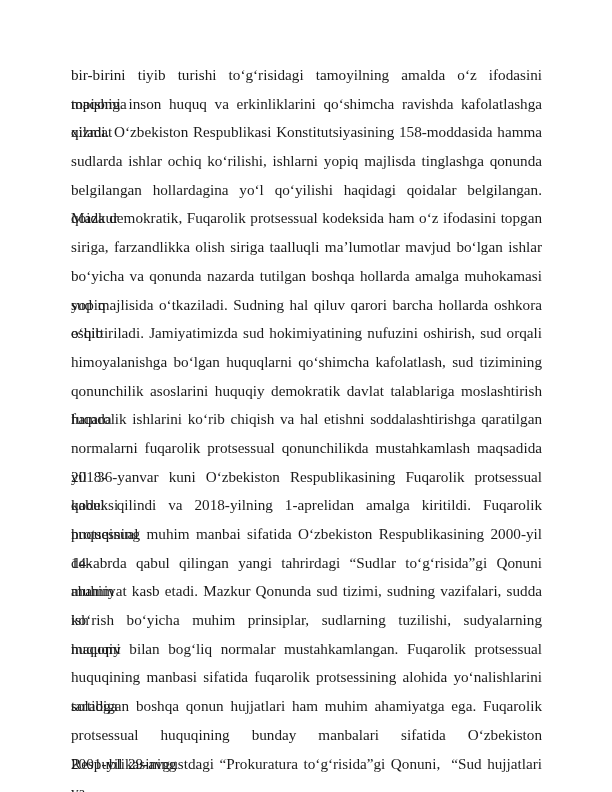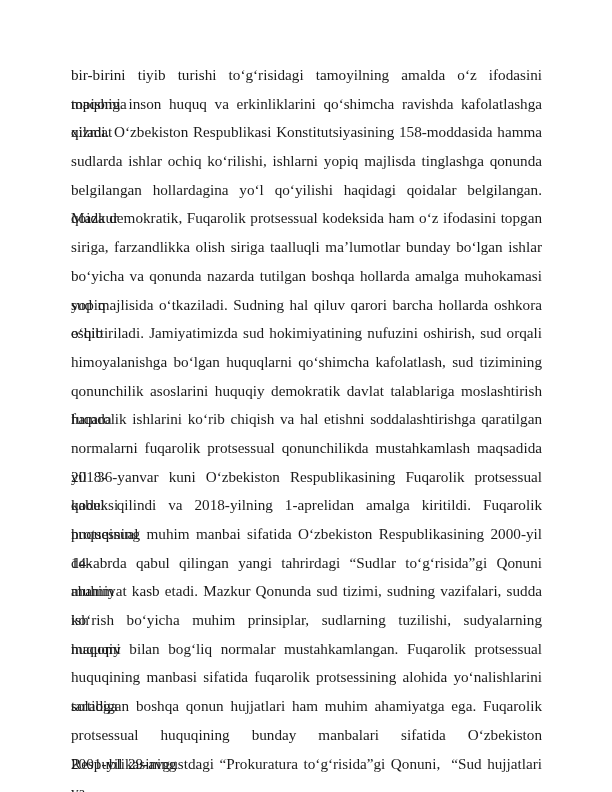--- a/index.html
+++ b/index.html
@@ -46,21 +46,21 @@
 <body>
 
 <div class="page">
   <div class="body-text" id="paragraph-host">
       <span class="ln">bir-birini tiyib turishi to‘g‘risidagi tamoyilning amalda o‘z ifodasini topishiga</span>
       <span class="ln">maqomi inson huquq va erkinliklarini qo‘shimcha ravishda kafolatlashga xizmat</span>
       <span class="ln">qiladi. O‘zbekiston Respublikasi Konstitutsiyasining 158-moddasida hamma</span>
       <span class="ln">sudlarda ishlar ochiq ko‘rilishi, ishlarni yopiq majlisda tinglashga qonunda</span>
       <span class="ln">belgilangan hollardagina yo‘l qo‘yilishi haqidagi qoidalar belgilangan. Mazkur</span>
       <span class="ln">qoida demokratik, Fuqarolik protsessual kodeksida ham o‘z ifodasini topgan</span>
-      <span class="ln">siriga, farzandlikka olish siriga taalluqli ma’lumotlar bunday bo‘lgan ishlar</span>
+      <span class="ln">siriga, farzandlikka olish siriga taalluqli ma’lumotlar mavjud bo‘lgan ishlar</span>
       <span class="ln">bo‘yicha va qonunda nazarda tutilgan boshqa hollarda amalga muhokamasi yopiq</span>
       <span class="ln">sud majlisida o‘tkaziladi. Sudning hal qiluv qarori barcha hollarda oshkora o‘qib</span>
       <span class="ln">eshittiriladi. Jamiyatimizda sud hokimiyatining nufuzini oshirish, sud orqali</span>
       <span class="ln">himoyalanishga bo‘lgan huquqlarni qo‘shimcha kafolatlash, sud tizimining</span>
       <span class="ln">qonunchilik asoslarini huquqiy demokratik davlat talablariga moslashtirish hamda</span>
       <span class="ln">fuqarolik ishlarini ko‘rib chiqish va hal etishni soddalashtirishga qaratilgan</span>
       <span class="ln">normalarni fuqarolik protsessual qonunchilikda mustahkamlash maqsadida 2018-</span>
       <span class="ln">yil 36-yanvar kuni O‘zbekiston Respublikasining Fuqarolik protsessual kodeksi</span>
       <span class="ln">qabul qilindi va 2018-yilning 1-aprelidan amalga kiritildi. Fuqarolik protsessual</span>
       <span class="ln">huquqining muhim manbai sifatida O‘zbekiston Respublikasining 2000-yil 14-</span>

